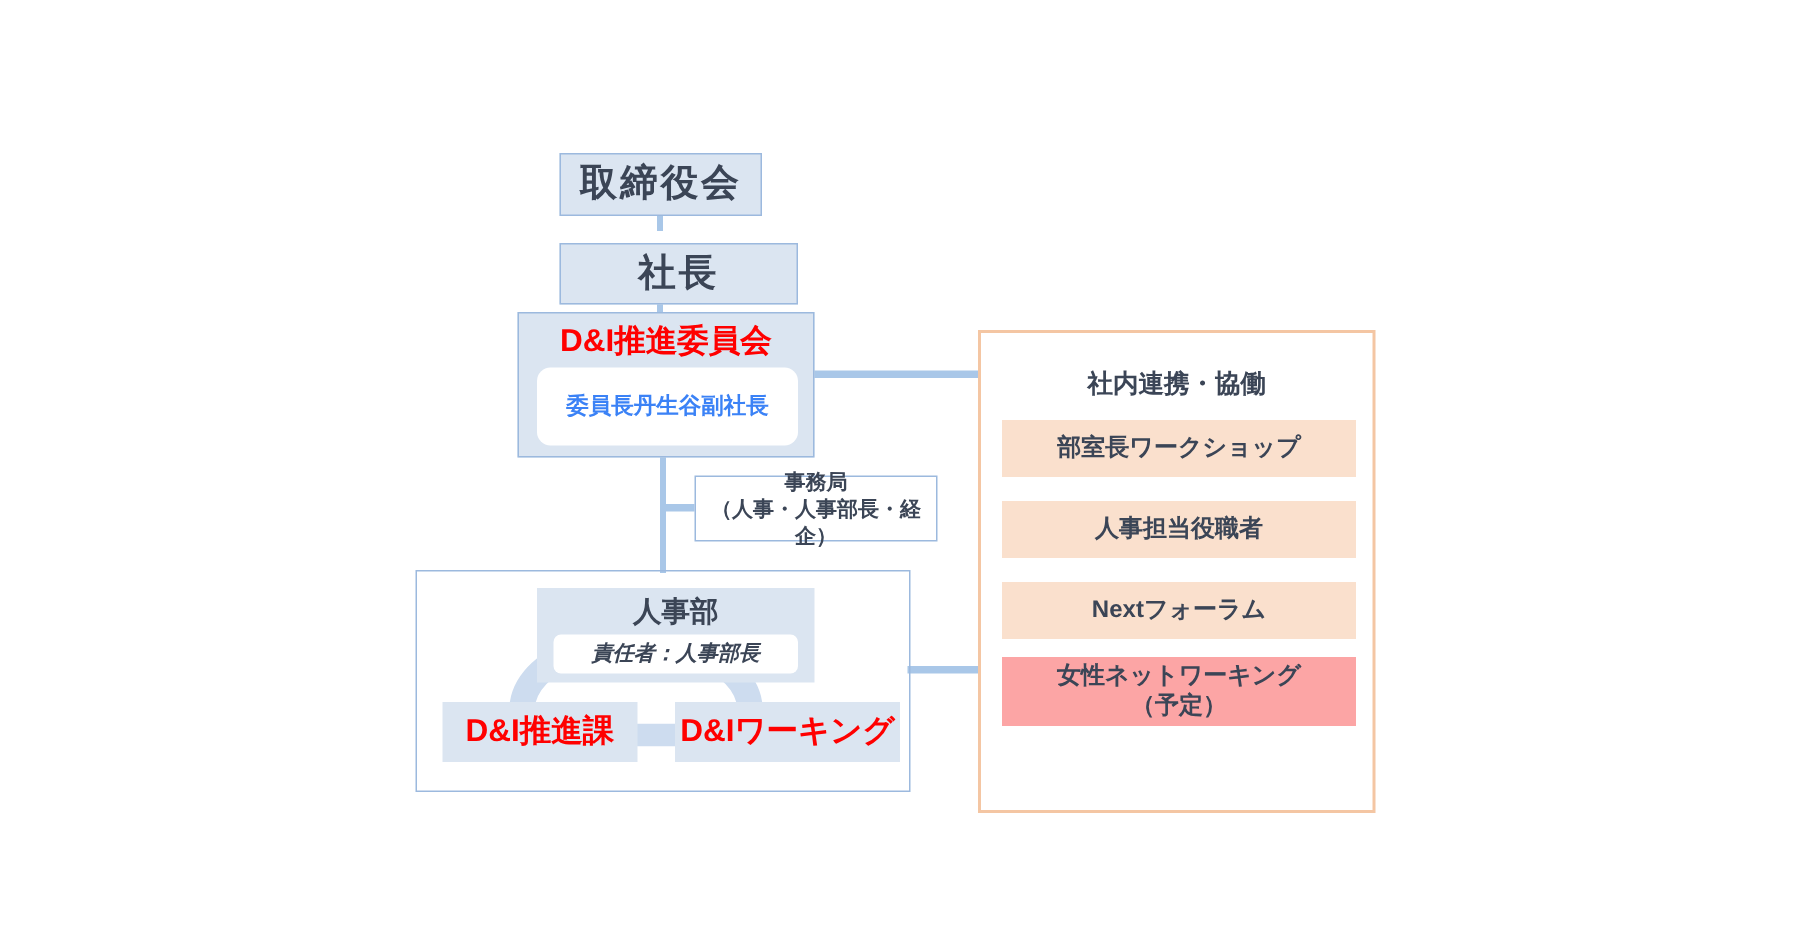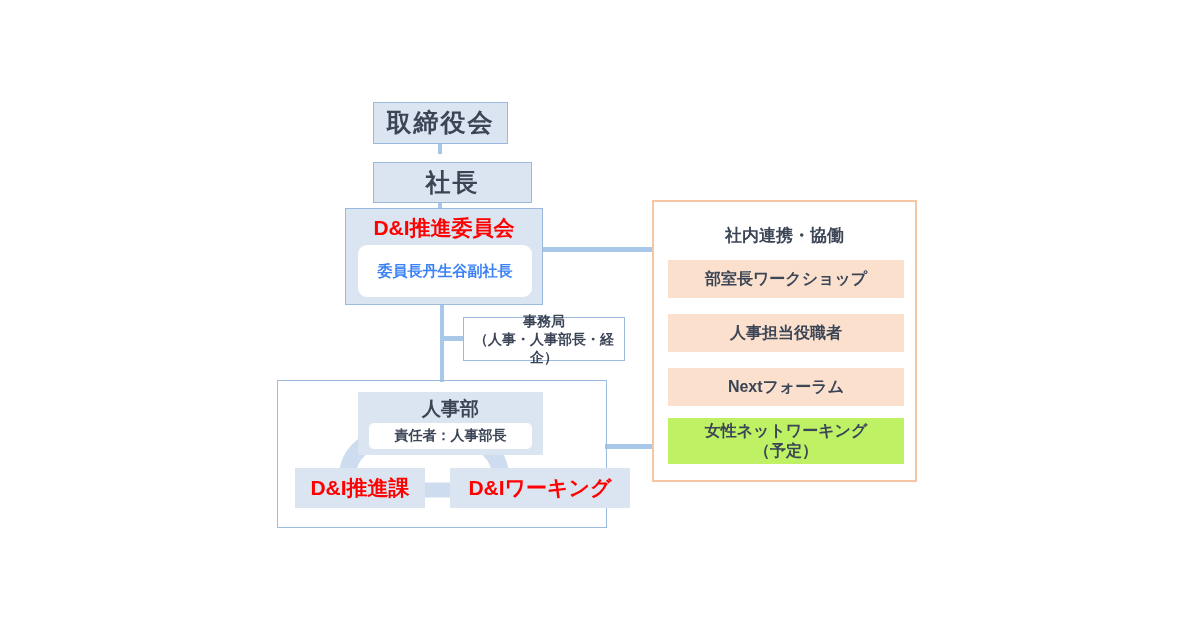--- a/index.html
+++ b/index.html
@@ -89,52 +89,52 @@
     display:block;
   }
   #box-hr .hr-title{
     position:absolute;left:0;top:5px;width:100%;
     text-align:center;font-size:19px;font-weight:bold;color:#3b4556;
   }
   #box-hr .hr-inner{
     position:absolute;left:11px;top:31px;width:163px;height:26px;
     background:#ffffff;border-radius:5px;
     display:flex;align-items:center;justify-content:center;
-    font-size:14px;font-weight:bold;color:#3b4556;
+    font-size:14px;font-weight:bold;color:#3b4556;font-style:italic;
   }
 
   .redbox{
     background:#dbe5f1;
     font-size:21px;font-weight:bold;color:#ff0000;
   }
   #box-dipromo{left:295px;top:468px;width:130px;height:40px;}
-  #box-diworking{left:450px;top:468px;width:180px;height:40px;}
+  #box-diworking{left:450px;top:468px;width:150px;height:40px;}
 
   
   #collab-panel{
     position:absolute;
-    left:652px;top:200px;width:265px;height:282px;
+    left:652px;top:220px;width:265px;height:322px;
     border:2px solid #f4c6a3;
     background:#ffffff;
     box-sizing:border-box;
   }
   #collab-title{
     position:absolute;left:0;top:22px;width:100%;
     text-align:center;
     font-size:17px;font-weight:bold;color:#3b4556;
   }
   .collab-item{
     position:absolute;left:14px;width:236px;height:38px;
     display:flex;align-items:center;justify-content:center;
     text-align:center;
     font-size:16px;font-weight:bold;color:#3b4556;
     line-height:1.25;
   }
   .collab-item.peach{background:#fae0cd;}
-  .collab-item.blue{background:#bef264;height:46px;flex-direction:column;}
+  .collab-item.blue{background:#fca5a5;height:46px;flex-direction:column;}
   #collab-item-0{top:58px;}
   #collab-item-1{top:112px;font-family:Liberation Serif, serif;}
   #collab-item-2{top:166px;}
   #collab-item-3{top:216px;}
 
   
   .conn{position:absolute;background:#a9c7e8;}
   .conn-v{width:4px;}
   .conn-h{height:5px;}
   #conn-board-pres{left:438px;top:142px;height:12px;}

